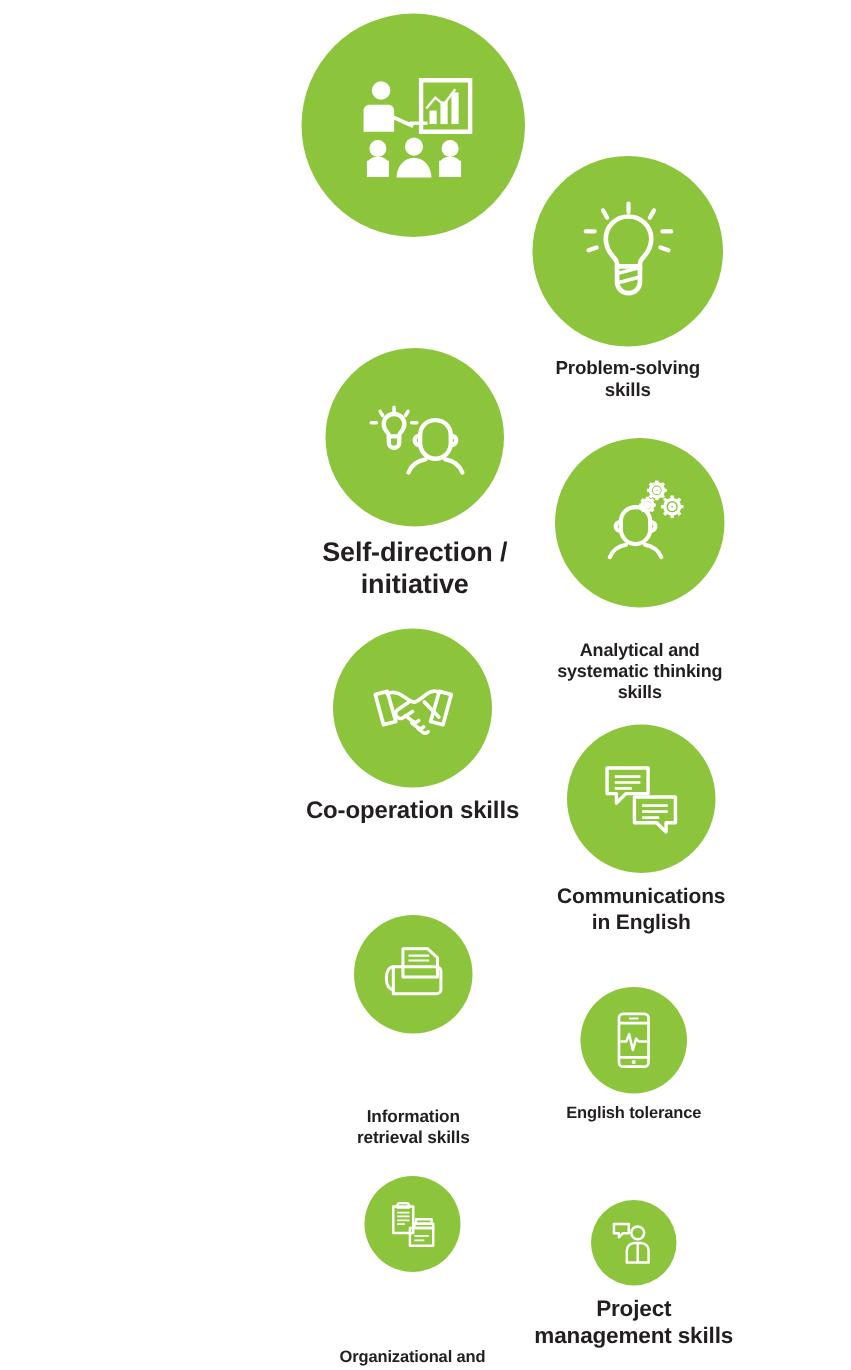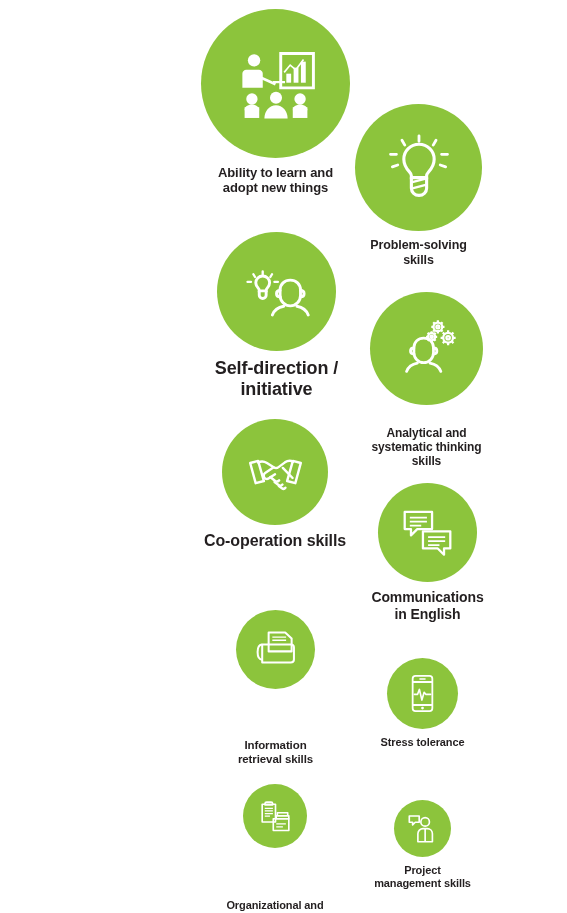--- a/index.html
+++ b/index.html
@@ -62,22 +62,20 @@
       <path d="M13.5 80.5c0-4 3.8-6.6 8.5-6.6s8.5 2.6 8.5 6.6z"></path>
       <circle cx="50" cy="66" r="7"></circle>
       <path d="M36.5 90c0-8.6 6-15.3 13.5-15.3s13.5 6.7 13.5 15.3z"></path>
       <circle cx="78" cy="67.5" r="6.6"></circle>
       <path d="M69.5 77h17v12.5h-17z"></path>
       <path d="M69.5 80.5c0-4 3.8-6.6 8.5-6.6s8.5 2.6 8.5 6.6z"></path>
     </g>
           </svg>
         </span>
       </div>
-      <div class="skill-label" style="font-size: 13px; color: rgb(35, 31, 32);">Ability to learn and
-adopt new things</div>
     </div>
     <div class="skill-node" style="left: 308.5px; top: 104px; width: 220px;">
       <div class="skill-circle" style="width: 127px; height: 127px; background: rgb(140, 196, 60);">
         <span style="width: 74px; height: 74px; display: block;">
           <svg viewBox="0 0 100 100" width="74" height="74" xmlns="http://www.w3.org/2000/svg">
     <g fill="none" stroke="#FFFFFF" stroke-width="4.2" stroke-linecap="round">
       <path d="M50 18c-11.5 0-20.5 9-20.5 20.2 0 7.6 4 13.2 7.6 17.1 1.7 1.9 2.6 3.3 2.6 5.3v2.4h20.6v-2.4c0-2 0.9-3.4 2.6-5.3 3.6-3.9 7.6-9.5 7.6-17.1C70.5 27 61.5 18 50 18z"></path>
       <path d="M39.7 63v14.3c0 5.4 4.6 9.7 10.3 9.7s10.3-4.3 10.3-9.7V63"></path>
       <path d="M50 6.5v7.5M27 12.5l3.8 6.6M73 12.5l-3.8 6.6M11.5 31.5h8M88.5 31.5h-8M14 48.5l7.3-2.6M86 48.5l-7.3-2.6" stroke-width="3.8"></path>
     </g>
@@ -199,21 +197,21 @@
       <path d="M26 22h48M26 78h48"></path>
     </g>
     <g fill="#FFFFFF">
       <rect x="42" y="13" width="16" height="3.4" rx="1.7"></rect>
       <circle cx="50" cy="85.5" r="3.4"></circle>
     </g>
     <path d="M30 52h8l4.5-12 6 26 5.5-19 4 5h12" fill="none" stroke="#FFFFFF" stroke-width="4" stroke-linejoin="round" stroke-linecap="round"></path>
           </svg>
         </span>
       </div>
-      <div class="skill-label" style="font-size: 11px; color: rgb(35, 31, 32);">Stress tolerance</div>
+      <div class="skill-label" style="font-size: 11px; color: rgb(35, 31, 32);">English tolerance</div>
     </div>
     <div class="skill-node" style="left: 165px; top: 784px; width: 220px; gap: 44px;">
       <div class="skill-circle" style="width: 64px; height: 64px; background: rgb(140, 196, 60);">
         <span style="width: 37px; height: 37px; display: block;">
           <svg viewBox="0 0 100 100" width="37" height="37" xmlns="http://www.w3.org/2000/svg">
     <g fill="none" stroke="#FFFFFF" stroke-width="4.4" stroke-linejoin="round">
       <path d="M14 17h36v48h-36z"></path>
       <path d="M26 11h12c2.4 0 4.4 2 4.4 4.4v3.6h-20.8v-3.6c0-2.4 2-4.4 4.4-4.4z"></path>
       <path d="M44 56h42v32h-42z"></path>
       <path d="M52 48h34l0 8h-34z"></path>
@@ -235,16 +233,16 @@
           <svg viewBox="0 0 100 100" width="33" height="33" xmlns="http://www.w3.org/2000/svg">
     <g fill="none" stroke="#FFFFFF" stroke-width="5" stroke-linejoin="round">
       <path d="M10 12h30v19h-12l-8 8v-8h-10z"></path>
       <circle cx="58" cy="30" r="13"></circle>
       <path d="M36 90v-24c0-8.8 7-15.5 15.5-15.5h13c8.5 0 15.5 6.7 15.5 15.5v24z"></path>
       <path d="M58 51v39"></path>
     </g>
           </svg>
         </span>
       </div>
-      <div class="skill-label" style="font-size: 11px; color: rgb(35, 31, 32);">Project
+      <div class="skill-label" style="font-size: 15px; color: rgb(35, 31, 32);">Project
 management skills</div>
     </div>
   </div>
 
 </body></html>

